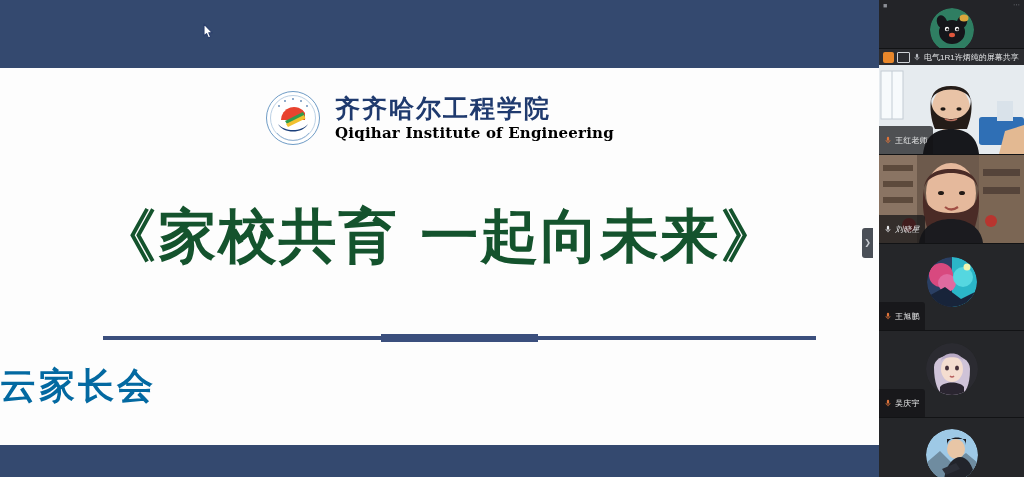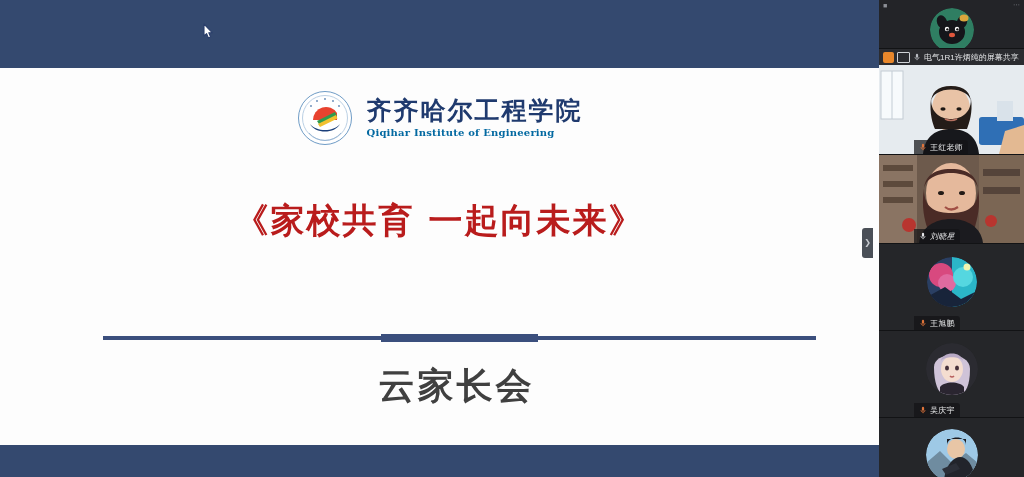--- a/index.html
+++ b/index.html
@@ -25,54 +25,54 @@
   .logo-row{position:absolute;left:0;top:22px;width:879px;display:flex;justify-content:center;align-items:center;gap:14px;}
   .seal{width:56px;height:56px;border-radius:50%;position:relative;flex:0 0 auto;}
   .seal svg{position:absolute;inset:0;}
   .school-name{display:flex;flex-direction:column;line-height:1;}
   .school-cn{
     font-family:"DejaVu Serif","Liberation Serif",serif;
     font-size:25px;font-weight:700;color:#1f3a6e;letter-spacing:2px;
   }
   .school-en{
     font-family:"DejaVu Serif","Liberation Serif",serif;
-    font-size:10px;font-weight:700;color:#0369a1;letter-spacing:.2px;margin-top:5px;
+    font-size:15px;font-weight:700;color:#000000;letter-spacing:.2px;margin-top:5px;
   }
 
   .title{
     position:absolute;left:0;top:130px;width:879px;text-align:center;
     font-family:"DejaVu Sans","Liberation Sans",sans-serif;
-    font-size:34px;font-weight:700;color:#b91c1c;letter-spacing:2px;white-space:nowrap;
+    font-size:58px;font-weight:700;color:#14532d;letter-spacing:2px;white-space:nowrap;
   }
 
   .divider{position:absolute;left:103px;top:268px;width:713px;height:4px;background:#3b4f7d;}
   .divider .center{position:absolute;left:278px;top:-2px;width:157px;height:8px;background:#3b4f7d;}
 
   .subtitle{
-    position:absolute;left:17px;top:294px;width:879px;text-align:center;
+    position:absolute;left:0;top:294px;width:879px;
     font-family:"DejaVu Sans","Liberation Sans",sans-serif;
-    font-size:36px;font-weight:700;color:#404040;letter-spacing:3px;
+    font-size:36px;font-weight:700;color:#0369a1;letter-spacing:3px;
   }
 
   
   .panel-handle{
     position:absolute;left:862px;top:228px;width:11px;height:30px;
     background:#4a4f57;border-radius:3px 0 0 3px;
     display:flex;align-items:center;justify-content:center;
   }
   .panel-handle span{color:#c9ccd1;font-size:8px;line-height:1;}
 
   
   .rail{position:absolute;left:879px;top:0;width:145px;height:477px;background:#f97316;overflow:hidden;}
   .tile{position:relative;width:145px;background:#232428;overflow:hidden;border-bottom:1px solid #121315;}
   .tile .media{position:absolute;inset:0;}
   .tile .namebar{
-    position:absolute;left:0;bottom:0;height:14px;
+    position:absolute;left:0;bottom:0;height:28px;
     display:flex;align-items:center;gap:3px;padding:0 5px;
-    background:rgba(20,20,22,.72);border-radius:0 3px 0 0;margin-left:35px;
+    background:rgba(20,20,22,.72);border-radius:0 3px 0 0;
   }
   .tile .namebar .nm{font-size:8px;color:#e8e9ea;white-space:nowrap;letter-spacing:.2px;}
   .mic{width:8px;height:8px;flex:0 0 auto;}
 
   .tile.active{box-shadow:inset 0 0 0 2px #2fa84f;}
 
   
   .tile-top{height:48px;}
   .tile-share-label{
     position:absolute;left:0;top:48px;width:145px;height:16px;background:#2b2c30;

